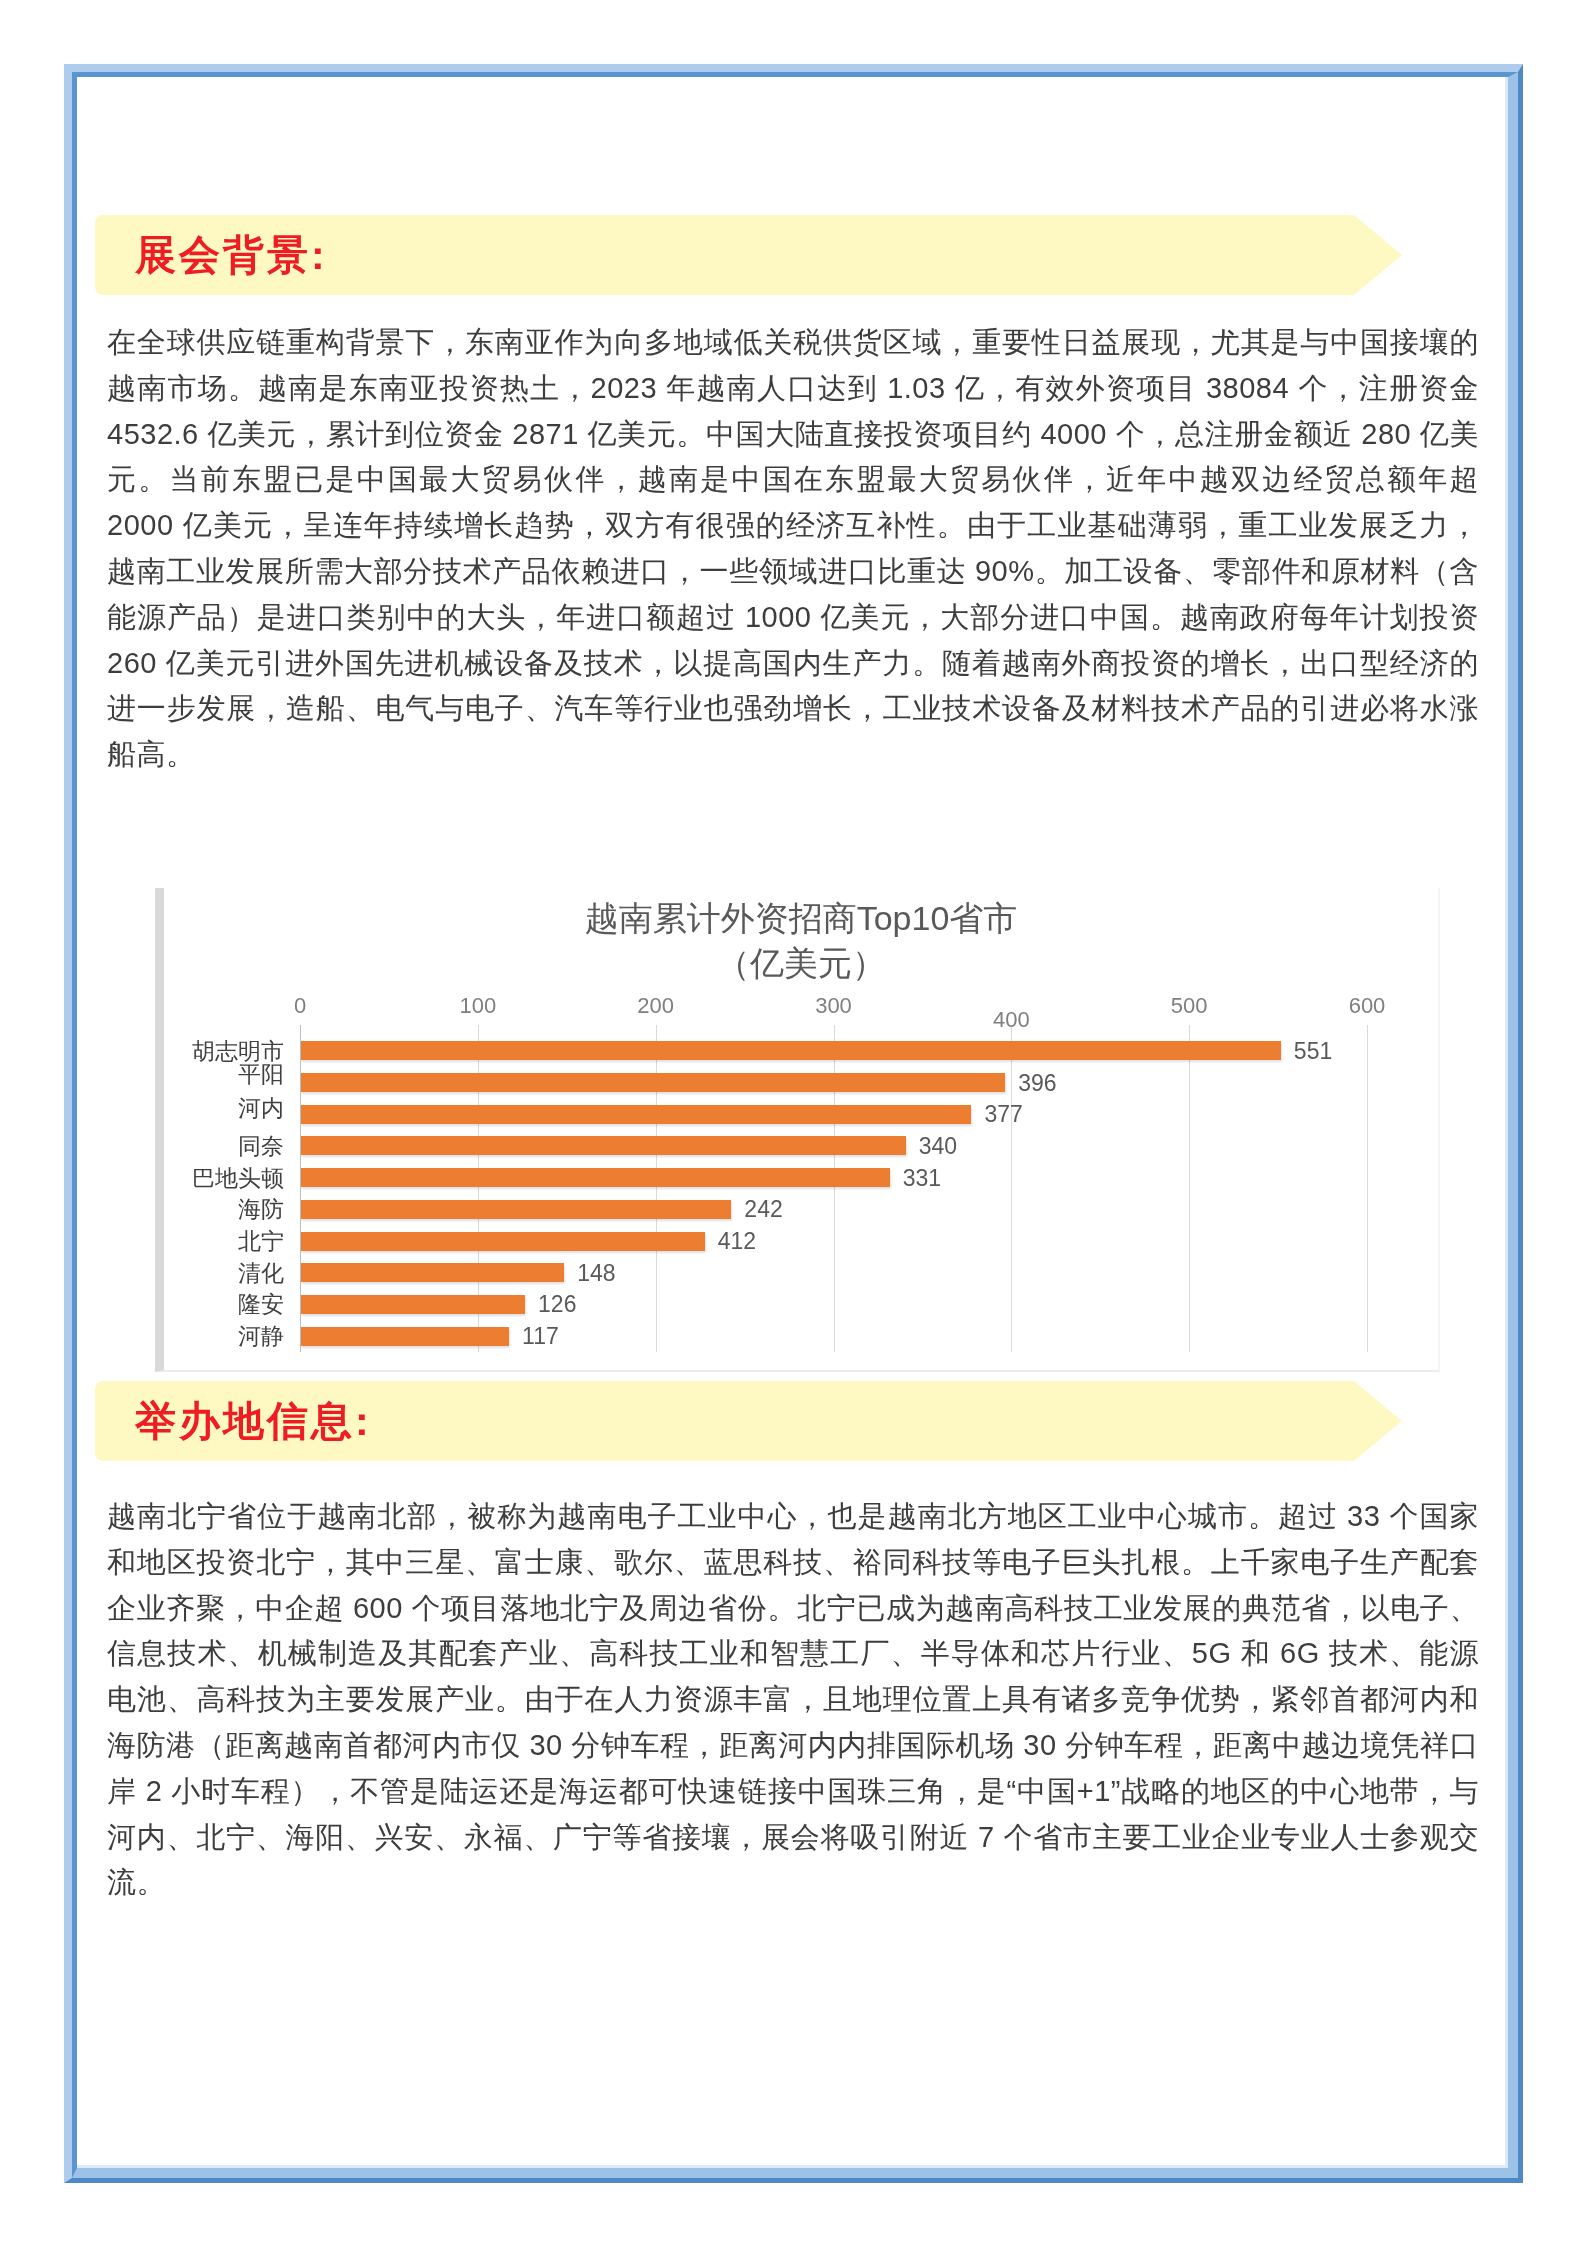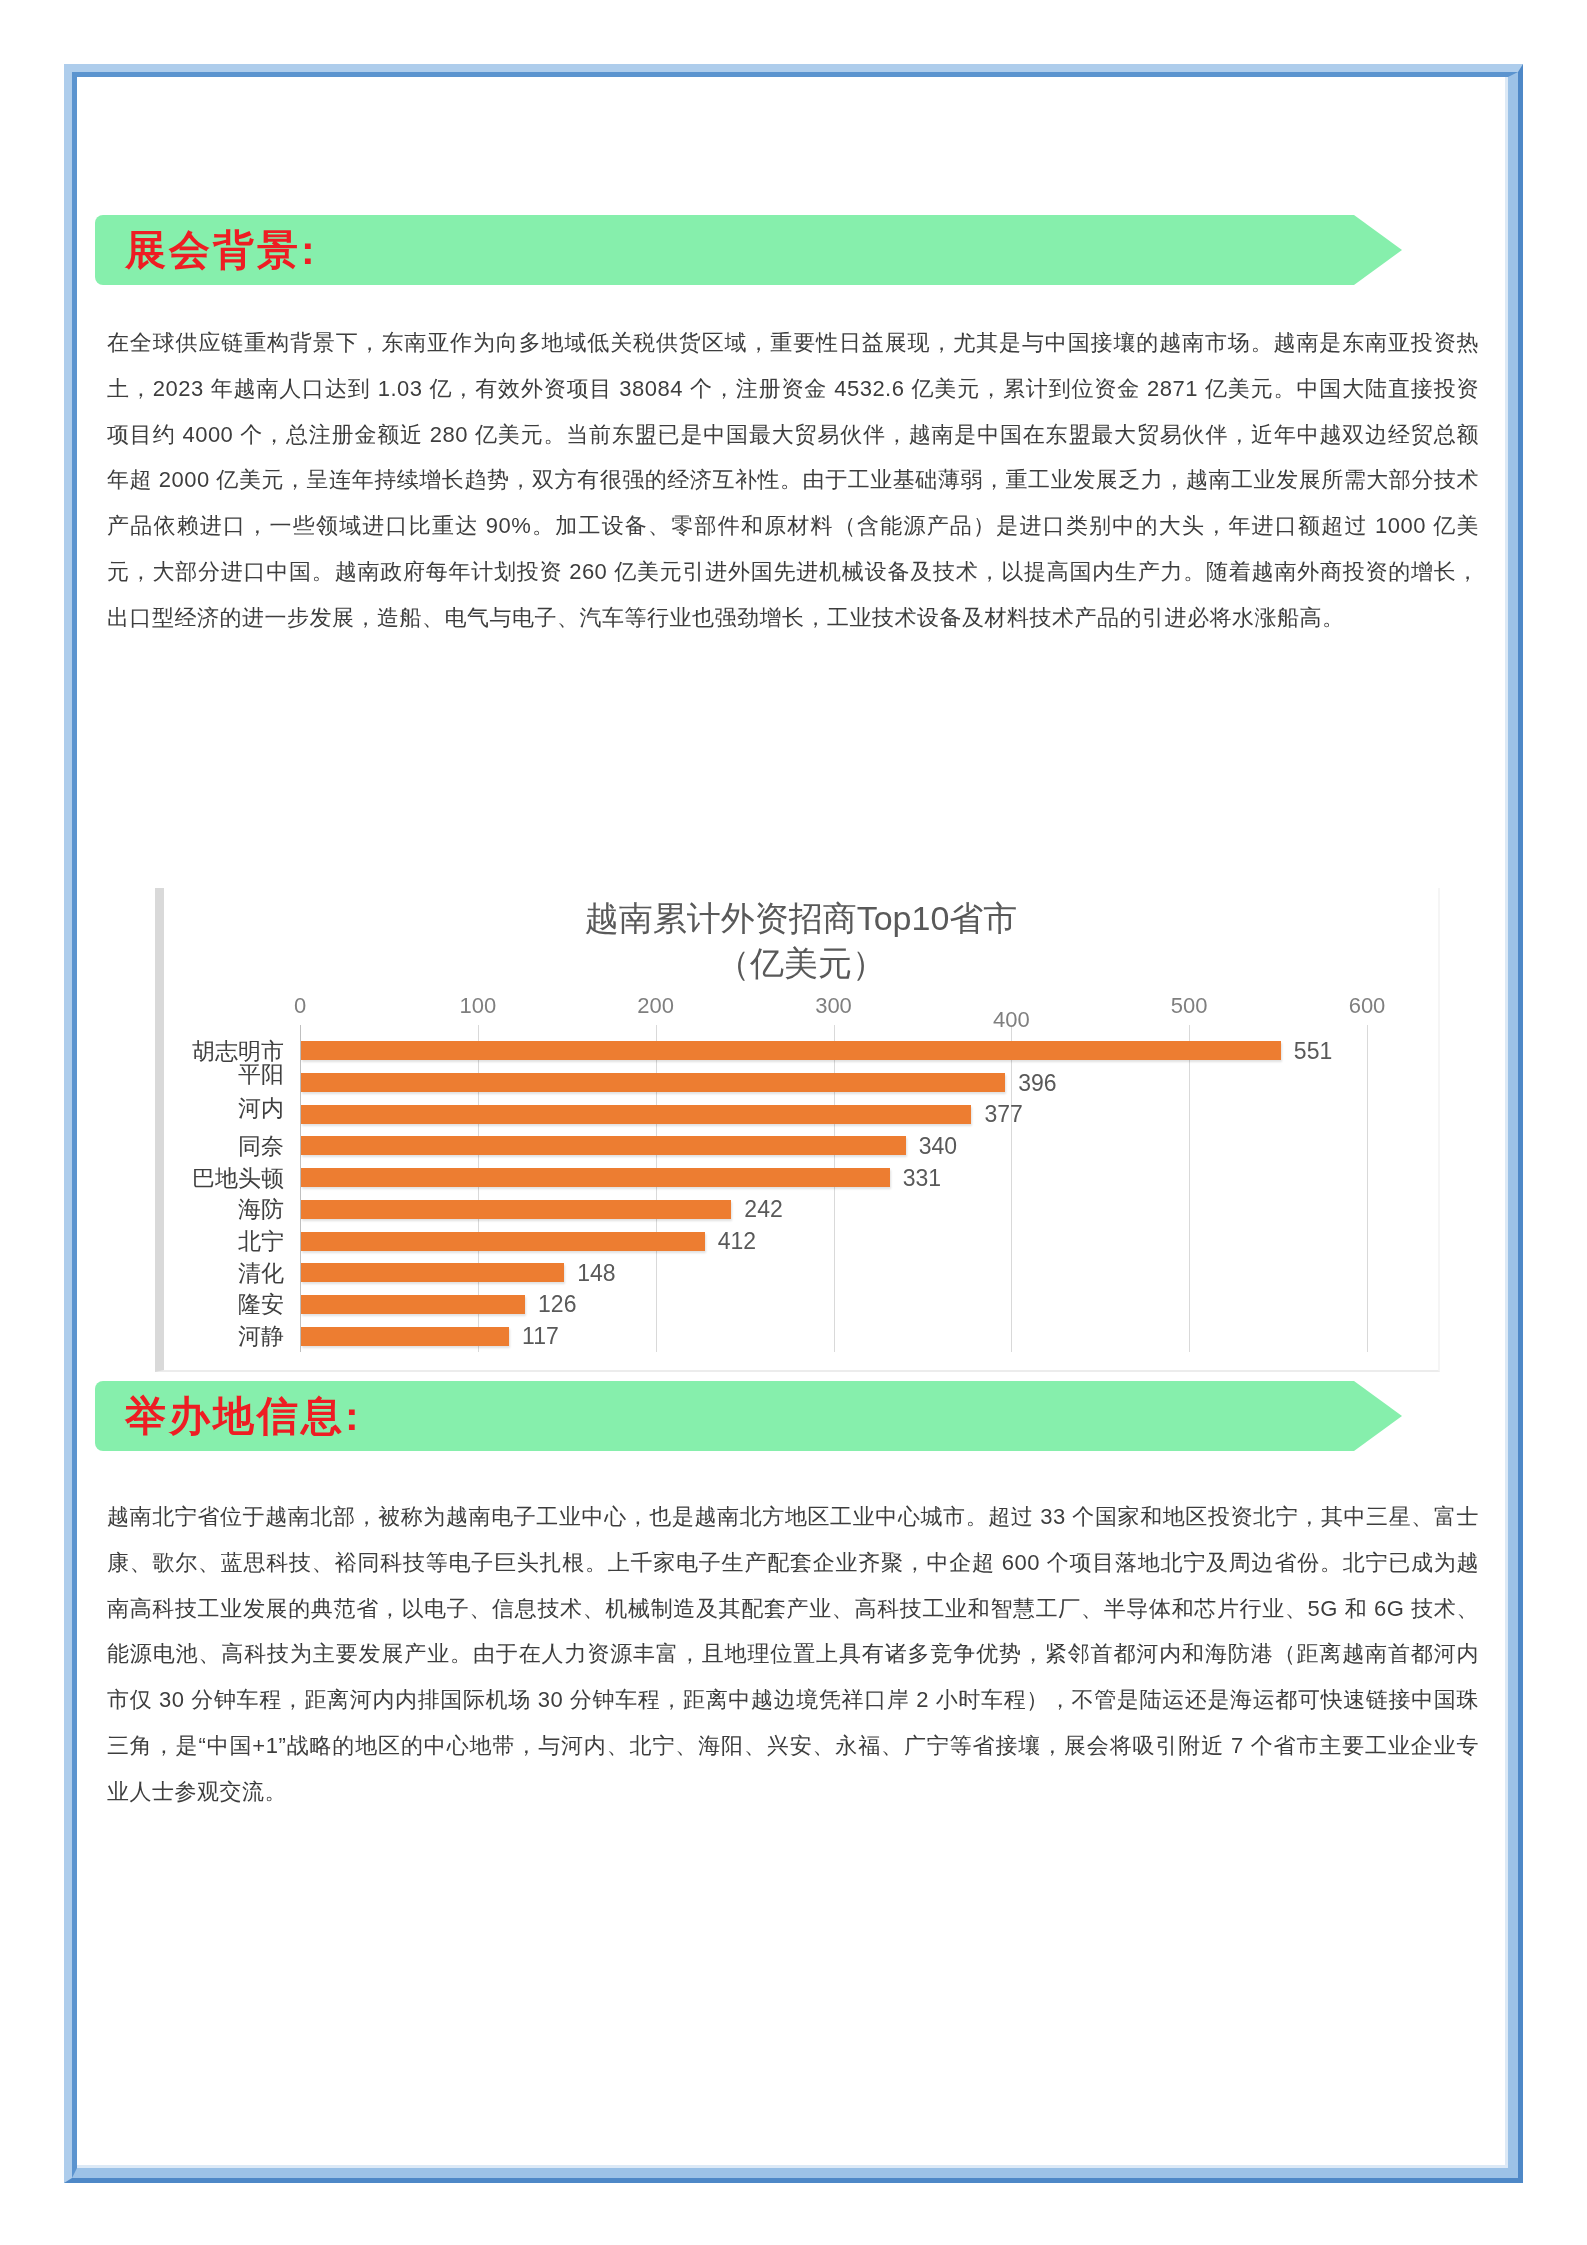--- a/index.html
+++ b/index.html
@@ -24,37 +24,37 @@
     border-top:5px solid #5b94cf; border-left:5px solid #5b94cf;
     border-bottom:10px solid #9cc2e7; border-right:10px solid #9cc2e7;
   }
   .frame-c {
     width:100%; height:100%; box-sizing:border-box;
     border-bottom:3px solid #dce9f6; border-right:3px solid #dce9f6;
   }
 
   
   .banner {
-    position:absolute; left:95px; width:1307px; height:70px;
-    background:#86efac;
+    position:absolute; left:95px; width:1307px; height:80px;
+    background:#fef9c3;
     clip-path: polygon(0 0, calc(100% - 48px) 0, 100% 50%, calc(100% - 48px) 100%, 0 100%);
     display:flex; align-items:center;
-    padding-left:30px; box-sizing:border-box;
+    padding-left:40px; box-sizing:border-box;
     border-radius:8px 0 0 8px;
   }
   #banner1 { top:215px; }
   #banner2 { top:1381px; }
   .banner-label {
     color:#ee1d23; font-size:41px; font-weight:bold; letter-spacing:3px;
   }
 
   
   .para {
     position:absolute; left:107px; width:1372px;
-    font-size:22px; line-height:45.8px; color:#3d3d3d;
+    font-size:29px; line-height:45.8px; color:#3d3d3d;
     text-align:justify; text-justify:inter-ideograph;
     letter-spacing:0.5px;
   }
   #para1 { top:320px; }
   #para2 { top:1494px; }
 
   
   .chart {
     position:absolute; left:155px; top:888px; width:1285px; height:484px;
     background:#ffffff; box-sizing:border-box;

